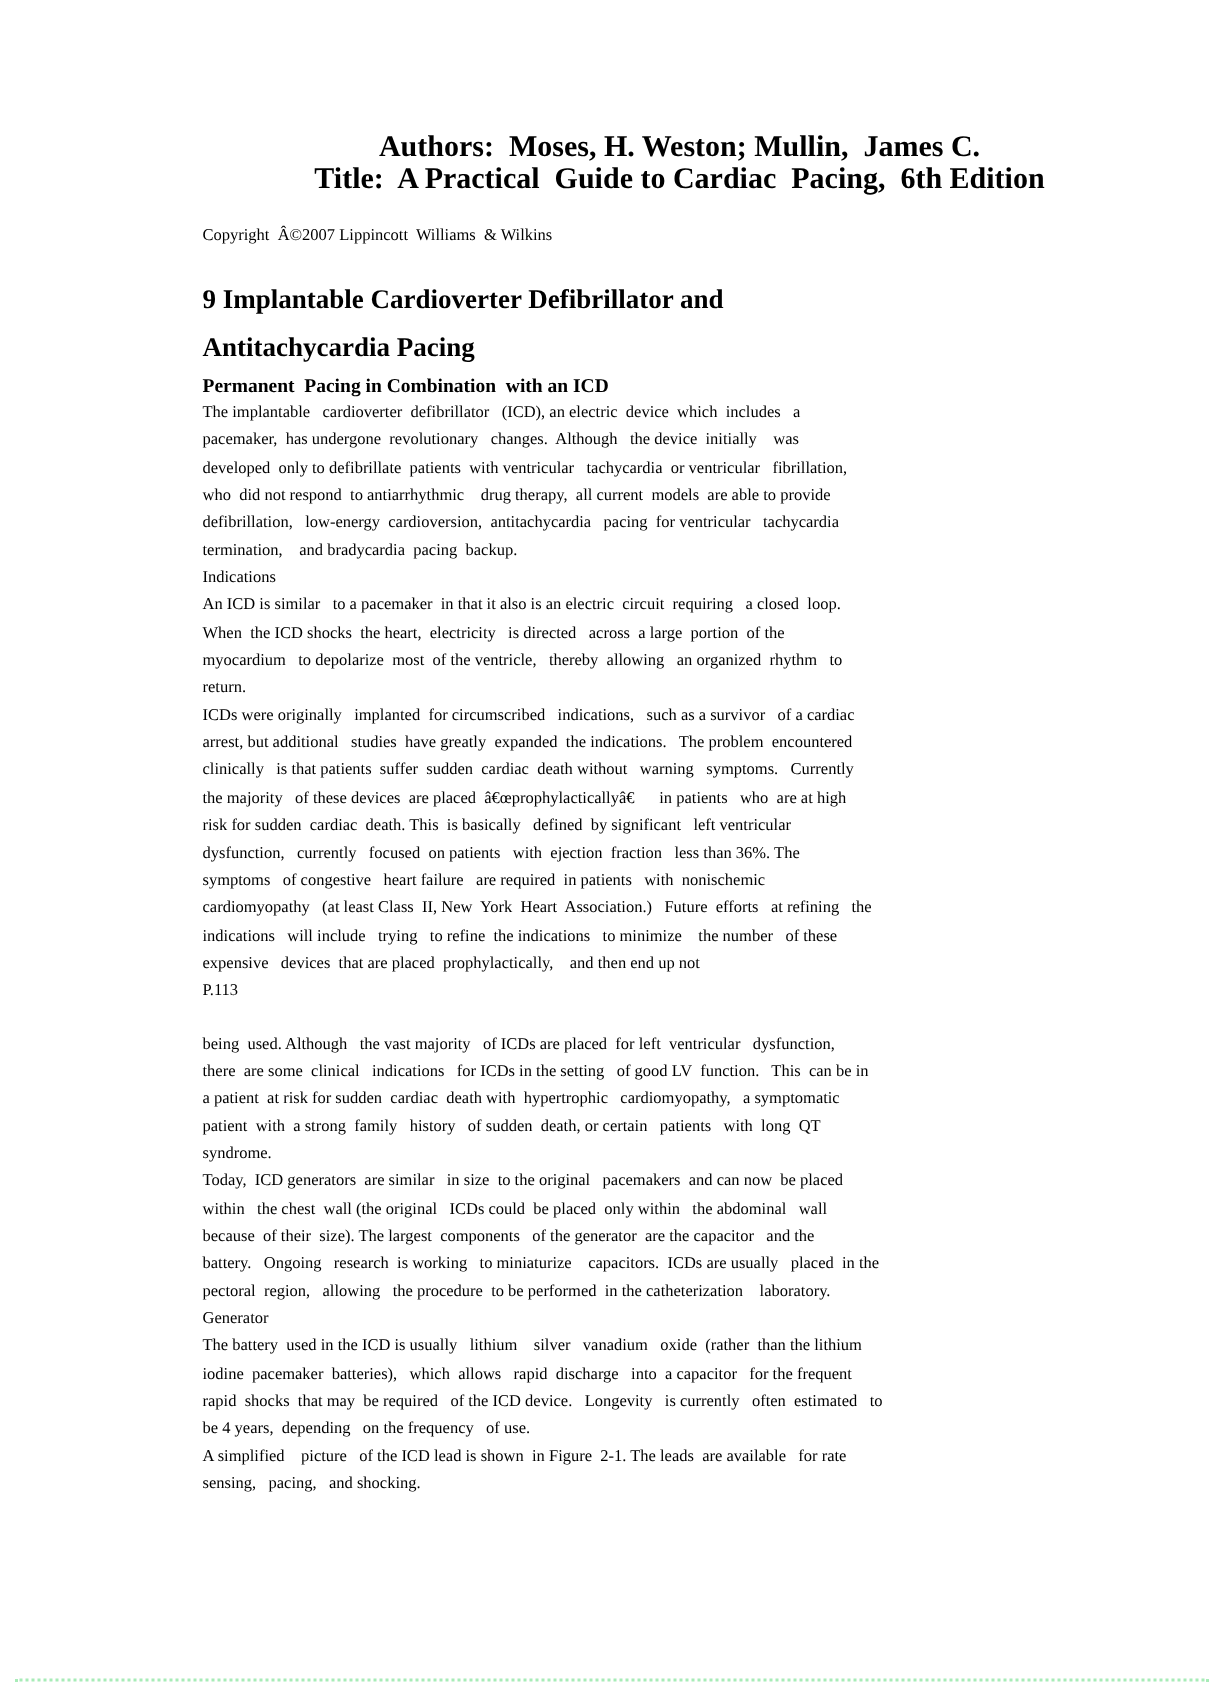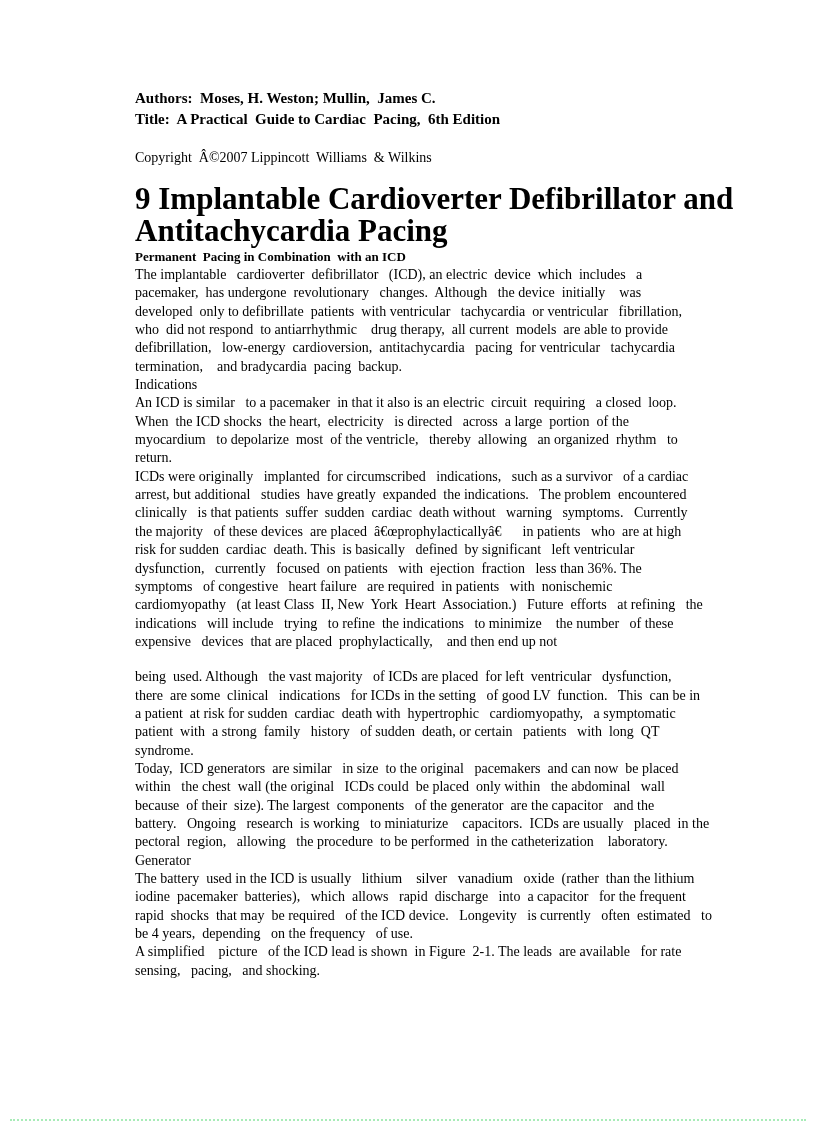--- a/index.html
+++ b/index.html
@@ -18,36 +18,37 @@
   }
   .content {
     position: absolute;
     left: 135px;
     top: 88px;
     width: 636px;
   }
   .content p {
     margin: 0;
     white-space: pre-wrap;
-    font-size: 14px;
+    font-size: 11px;
     line-height: 18.35px;
   }
   p.meta-bold {
     font-weight: bold;
-    font-size: 15px;
+    font-size: 20px;
     line-height: 21px;
+    text-align: center;
   }
   .copyright-block {
     margin-top: 18px;
   }
   .copyright-block p {
     line-height: 19px;
   }
   h1.chapter-heading {
-    font-size: 31px;
+    font-size: 18px;
     line-height: 32px;
     font-weight: bold;
     margin: 16px 0 0 0;
     white-space: pre-wrap;
   }
   h2.section-heading {
     font-size: 13px;
     line-height: 19px;
     font-weight: bold;
     margin: 0;
@@ -100,20 +101,21 @@
 arrest, but additional   studies  have greatly  expanded  the indications.   The problem  encountered
 clinically   is that patients  suffer  sudden  cardiac  death without   warning   symptoms.   Currently
 the majority   of these devices  are placed  â€œprophylacticallyâ€      in patients   who  are at high
 risk for sudden  cardiac  death. This  is basically   defined  by significant   left ventricular
 dysfunction,   currently   focused  on patients   with  ejection  fraction   less than 36%. The
 symptoms   of congestive   heart failure   are required  in patients   with  nonischemic
 cardiomyopathy   (at least Class  II, New  York  Heart  Association.)   Future  efforts   at refining   the
 indications   will include   trying   to refine  the indications   to minimize    the number   of these
 expensive   devices  that are placed  prophylactically,    and then end up not</p>
 
+    <p>P.113</p>
 
     <p class="para-after-break">being  used. Although   the vast majority   of ICDs are placed  for left  ventricular   dysfunction,
 there  are some  clinical   indications   for ICDs in the setting   of good LV  function.   This  can be in
 a patient  at risk for sudden  cardiac  death with  hypertrophic   cardiomyopathy,   a symptomatic
 patient  with  a strong  family   history   of sudden  death, or certain   patients   with  long  QT
 syndrome.</p>
 
     <p>Today,  ICD generators  are similar   in size  to the original   pacemakers  and can now  be placed
 within   the chest  wall (the original   ICDs could  be placed  only within   the abdominal   wall
 because  of their  size). The largest  components   of the generator  are the capacitor   and the

